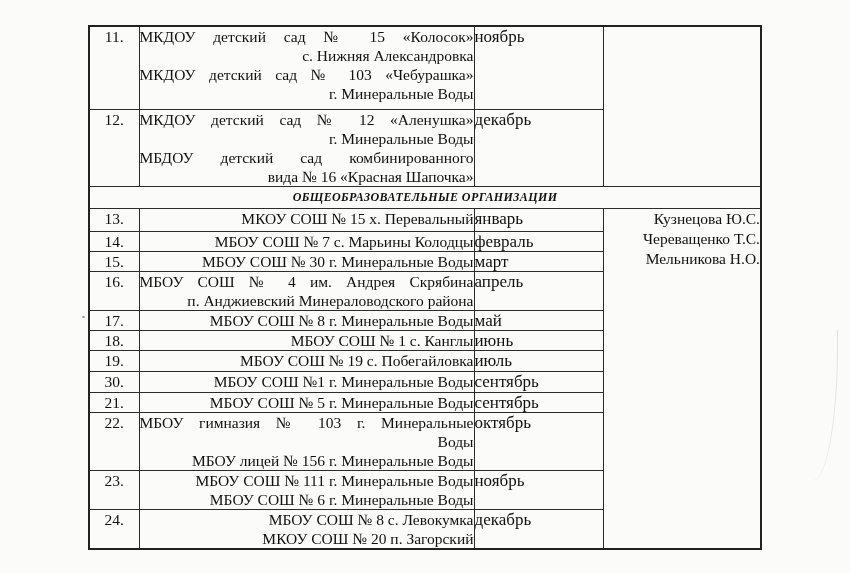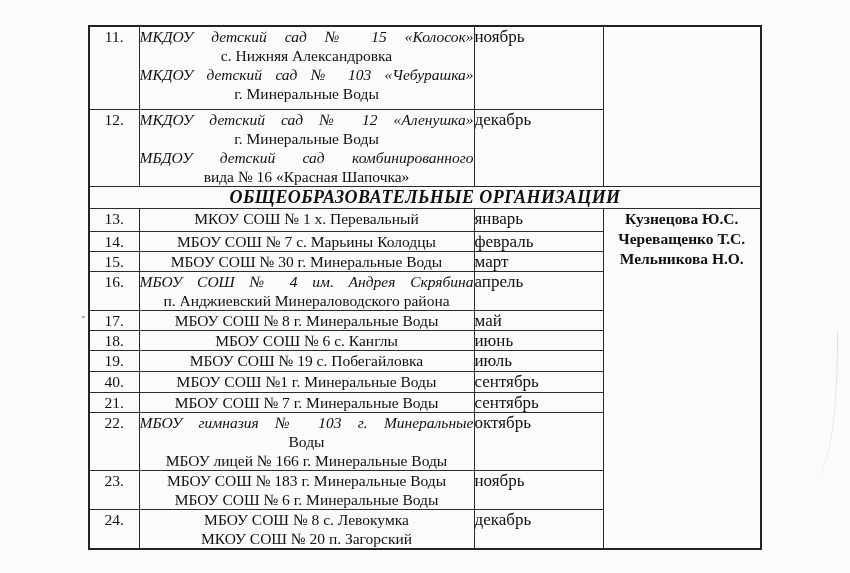--- a/index.html
+++ b/index.html
@@ -44,33 +44,31 @@
   }
   td.month {
     padding: 1px 4px 0 8px;
     font-size: 17px;
     line-height: 19px;
   }
   td.names {
     padding: 3px 4px 0 9px;
     font-size: 15.5px;
     line-height: 20px;
-    font-weight: bold;
-  }
-  .line { text-align: center; }
+  }
+  .line { text-align: right; }
   .line.st {
     text-align: justify;
     text-align-last: justify;
-    font-style: italic;
   }
   td.section {
     text-align: center;
     font-weight: bold;
     font-style: italic;
-    font-size: 18px;
+    font-size: 12px;
     line-height: 21px;
     letter-spacing: 0.4px;
     padding: 0;
   }
   .scan-artifact {
     position: absolute;
     right: 12px;
     top: 330px;
     width: 40px;
     height: 150px;
@@ -125,21 +123,21 @@
       <td class="month">декабрь</td>
     </tr>
 
     <tr style="height:22px">
       <td class="section" colspan="4">ОБЩЕОБРАЗОВАТЕЛЬНЫЕ ОРГАНИЗАЦИИ</td>
     </tr>
 
     <tr style="height:23px">
       <td class="num">13.</td>
       <td class="org">
-        <div class="line">МКОУ СОШ № 1 х. Перевальный</div>
+        <div class="line">МКОУ СОШ № 15 х. Перевальный</div>
       </td>
       <td class="month">январь</td>
       <td class="names" rowspan="12">
         <div class="line">Кузнецова Ю.С.</div>
         <div class="line">Череващенко Т.С.</div>
         <div class="line">Мельникова Н.О.</div>
       </td>
     </tr>
 
     <tr style="height:20px">
@@ -171,63 +169,63 @@
       <td class="num">17.</td>
       <td class="org">
         <div class="line">МБОУ СОШ № 8 г. Минеральные Воды</div>
       </td>
       <td class="month">май</td>
     </tr>
 
     <tr style="height:20px">
       <td class="num">18.</td>
       <td class="org">
-        <div class="line">МБОУ СОШ № 6 с. Канглы</div>
+        <div class="line">МБОУ СОШ № 1 с. Канглы</div>
       </td>
       <td class="month">июнь</td>
     </tr>
 
     <tr style="height:21px">
       <td class="num">19.</td>
       <td class="org">
         <div class="line">МБОУ СОШ № 19 с. Побегайловка</div>
       </td>
       <td class="month">июль</td>
     </tr>
 
     <tr style="height:21px">
-      <td class="num">40.</td>
+      <td class="num">30.</td>
       <td class="org">
         <div class="line">МБОУ СОШ №1 г. Минеральные Воды</div>
       </td>
       <td class="month">сентябрь</td>
     </tr>
 
     <tr style="height:18px">
       <td class="num">21.</td>
       <td class="org">
-        <div class="line">МБОУ СОШ № 7 г. Минеральные Воды</div>
+        <div class="line">МБОУ СОШ № 5 г. Минеральные Воды</div>
       </td>
       <td class="month">сентябрь</td>
     </tr>
 
     <tr style="height:58px">
       <td class="num">22.</td>
       <td class="org">
         <div class="line st">МБОУ гимназия № 103 г. Минеральные</div>
         <div class="line">Воды</div>
-        <div class="line">МБОУ лицей № 166 г. Минеральные Воды</div>
+        <div class="line">МБОУ лицей № 156 г. Минеральные Воды</div>
       </td>
       <td class="month">октябрь</td>
     </tr>
 
     <tr style="height:39px">
       <td class="num">23.</td>
       <td class="org">
-        <div class="line">МБОУ СОШ № 183 г. Минеральные Воды</div>
+        <div class="line">МБОУ СОШ № 111 г. Минеральные Воды</div>
         <div class="line">МБОУ СОШ № 6 г. Минеральные Воды</div>
       </td>
       <td class="month">ноябрь</td>
     </tr>
 
     <tr style="height:38px">
       <td class="num">24.</td>
       <td class="org">
         <div class="line">МБОУ СОШ № 8 с. Левокумка</div>
         <div class="line">МКОУ СОШ № 20 п. Загорский</div>

